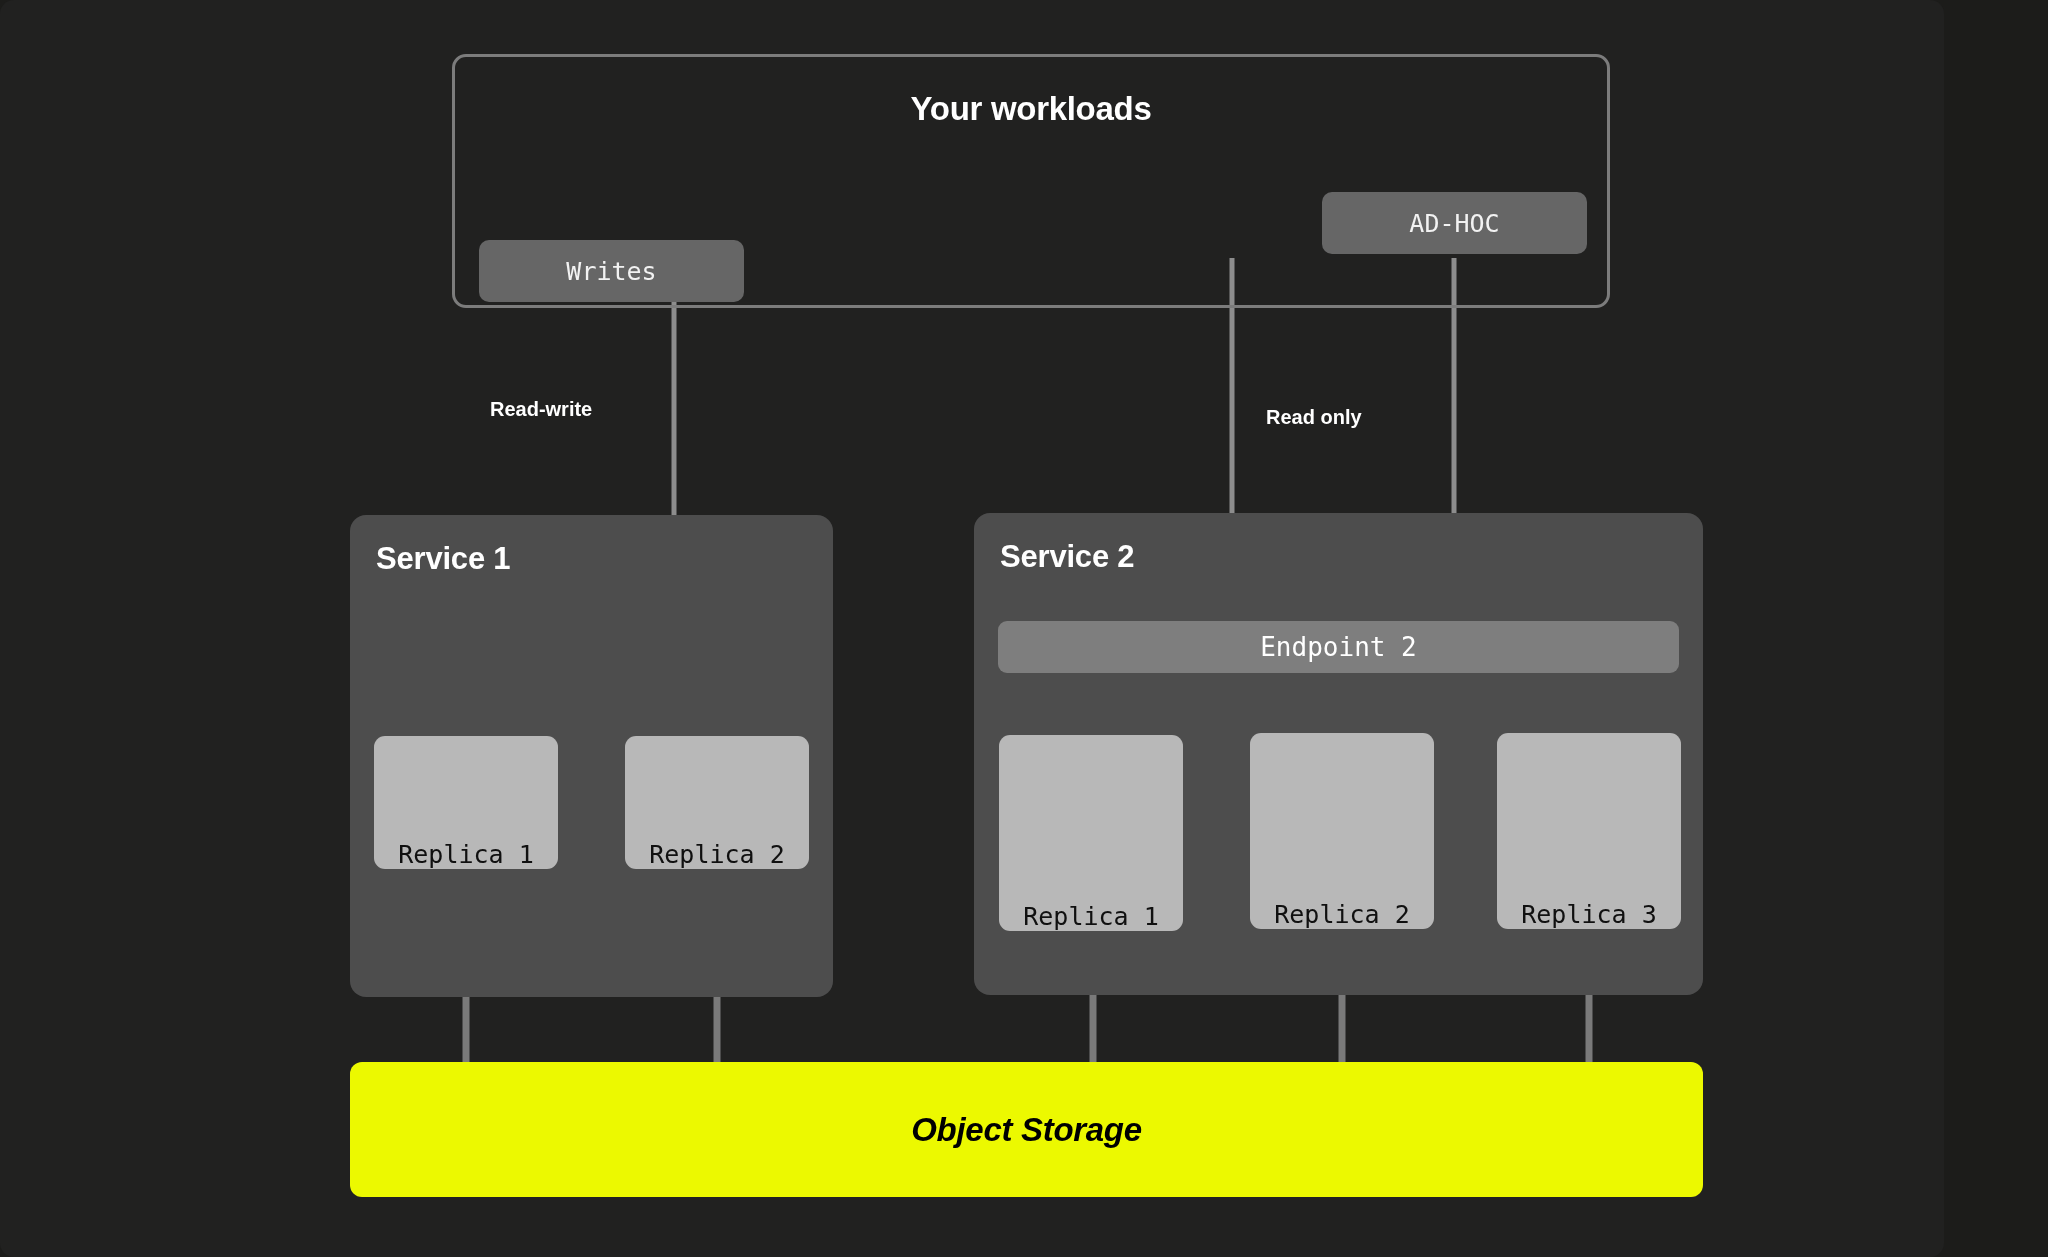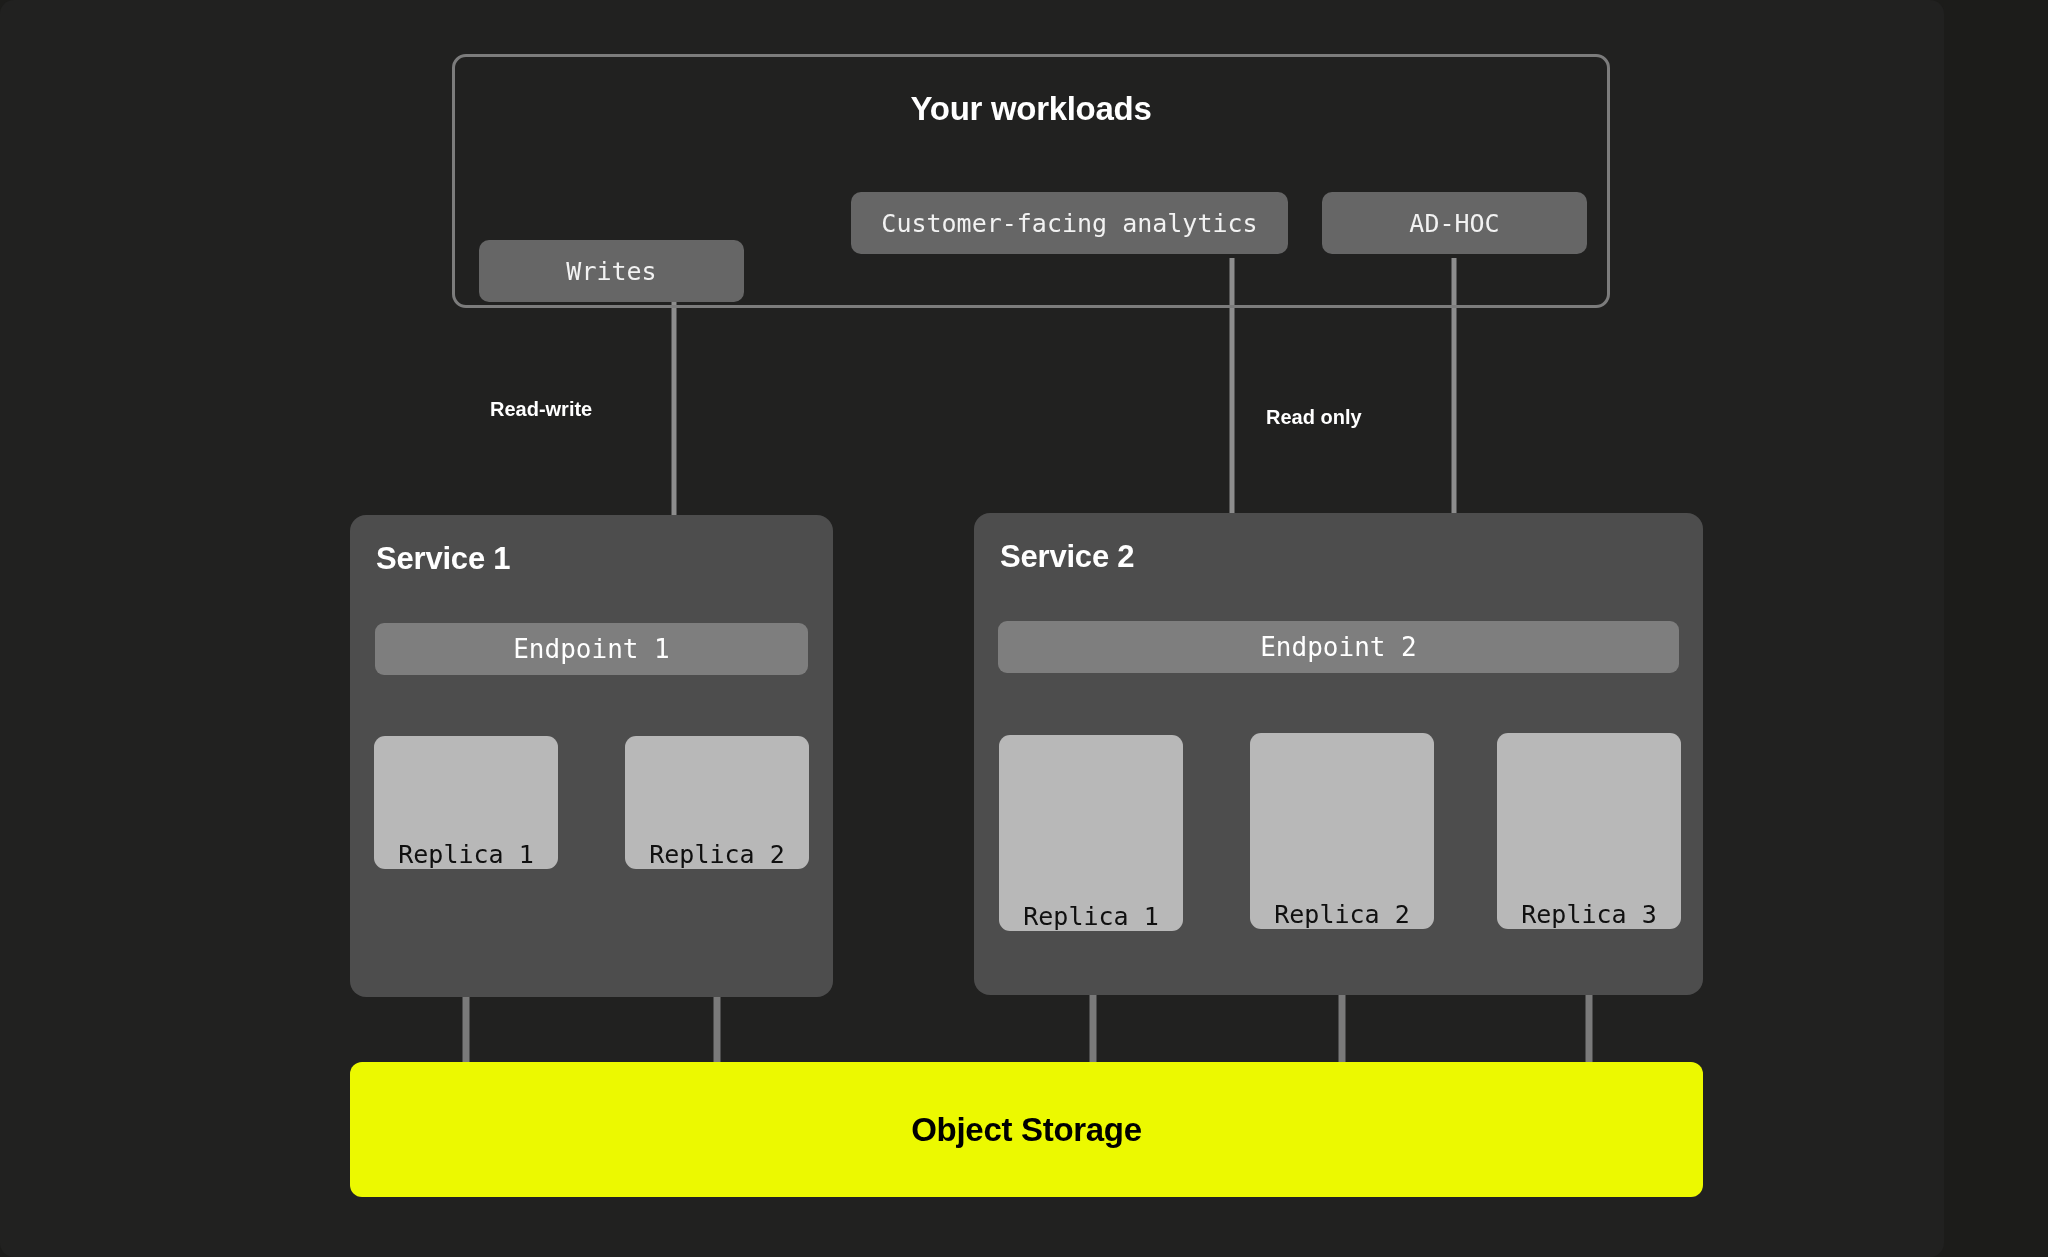--- a/index.html
+++ b/index.html
@@ -127,35 +127,29 @@
     <line x1="1342" y1="662" x2="1342" y2="1065" stroke="#7a7a7a" stroke-width="7"></line>
     <line x1="1589" y1="662" x2="1589" y2="1065" stroke="#7a7a7a" stroke-width="7"></line>
   </svg>
 
   <div class="abs workloads-frame"></div>
   <div class="abs workloads-title">Your workloads</div>
 
   <div class="abs chip" style="left:479px; top:192px; width:265px;margin-top:48px;">
     <span>Writes</span>
   </div>
-  <div class="abs chip" style="left:851px; top:192px; width:437px;">
-    <span>Customer-facing analytics</span>
-  </div>
   <div class="abs chip" style="left:1322px; top:192px; width:265px;">
     <span>AD-HOC</span>
   </div>
 
   <div class="abs edge-label" style="left:490px; top:398px;">Read-write</div>
   <div class="abs edge-label" style="left:1266px; top:398px;margin-top:8px;">Read only</div>
 
   <div class="abs service-panel" style="left:350px; top:515px; width:483px; height:482px;"></div>
   <div class="abs service-title" style="left:376px; top:541px;text-align:center;">Service 1</div>
-  <div class="abs endpoint-bar" style="left:375px; top:623px; width:433px; height:52px;">
-    <span>Endpoint 1</span>
-  </div>
   <div class="abs replica-box" style="left:374px; top:736px; width:184px; height:133px;">
     <span>Replica 1</span>
   </div>
   <div class="abs replica-box" style="left:625px; top:736px; width:184px; height:133px;">
     <span>Replica 2</span>
   </div>
 
   <div class="abs service-panel" style="left:974px; top:513px; width:729px; height:482px;"></div>
   <div class="abs service-title" style="left:1000px; top:539px;">Service 2</div>
   <div class="abs endpoint-bar" style="left:998px; top:621px; width:681px; height:52px;">
@@ -164,17 +158,17 @@
   <div class="abs replica-box" style="left:999px; top:735px; width:184px; height:196px;">
     <span>Replica 1</span>
   </div>
   <div class="abs replica-box" style="left:1250px; top:733px; width:184px; height:196px;">
     <span>Replica 2</span>
   </div>
   <div class="abs replica-box" style="left:1497px; top:733px; width:184px; height:196px;">
     <span>Replica 3</span>
   </div>
 
-  <div class="abs storage-bar" style="left:350px; top:1062px; width:1353px; height:135px; background:#ecf900;">
+  <div class="abs storage-bar" style="left:350px; top:1062px; width:1353px; height:135px; background:#ecf900;font-style:italic;">
     <span>Object Storage</span>
   </div>
 
 </div>
 
 </body></html>

